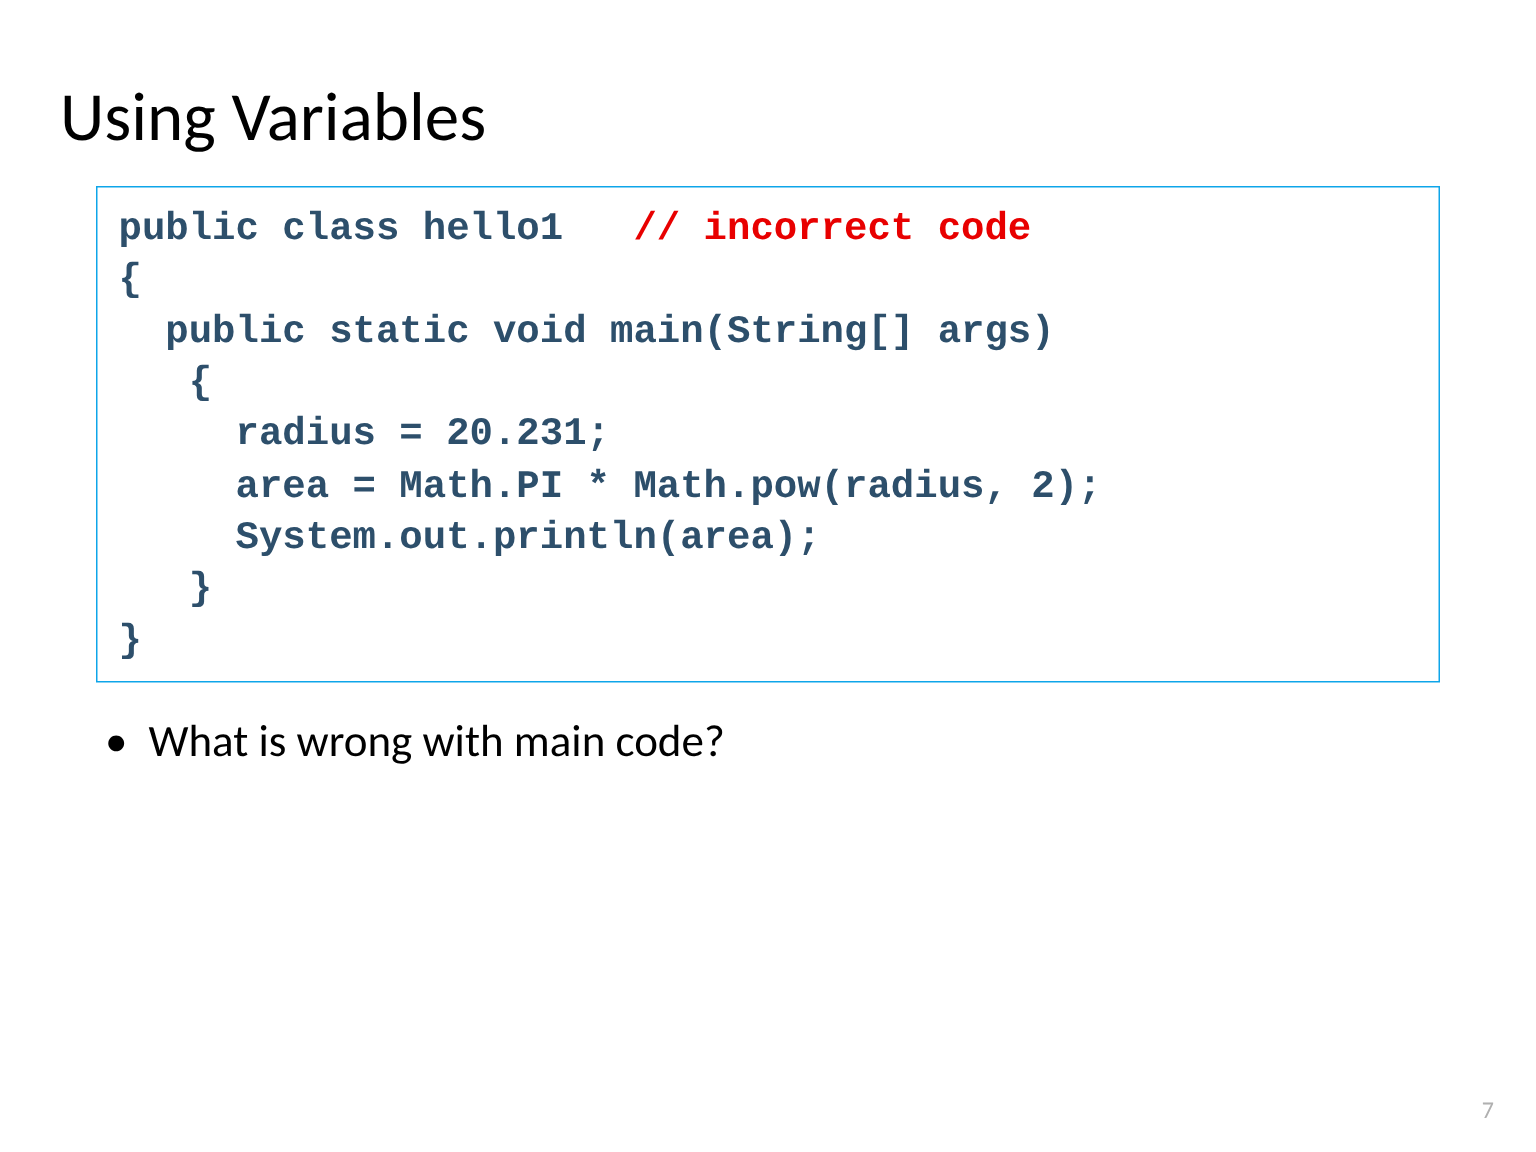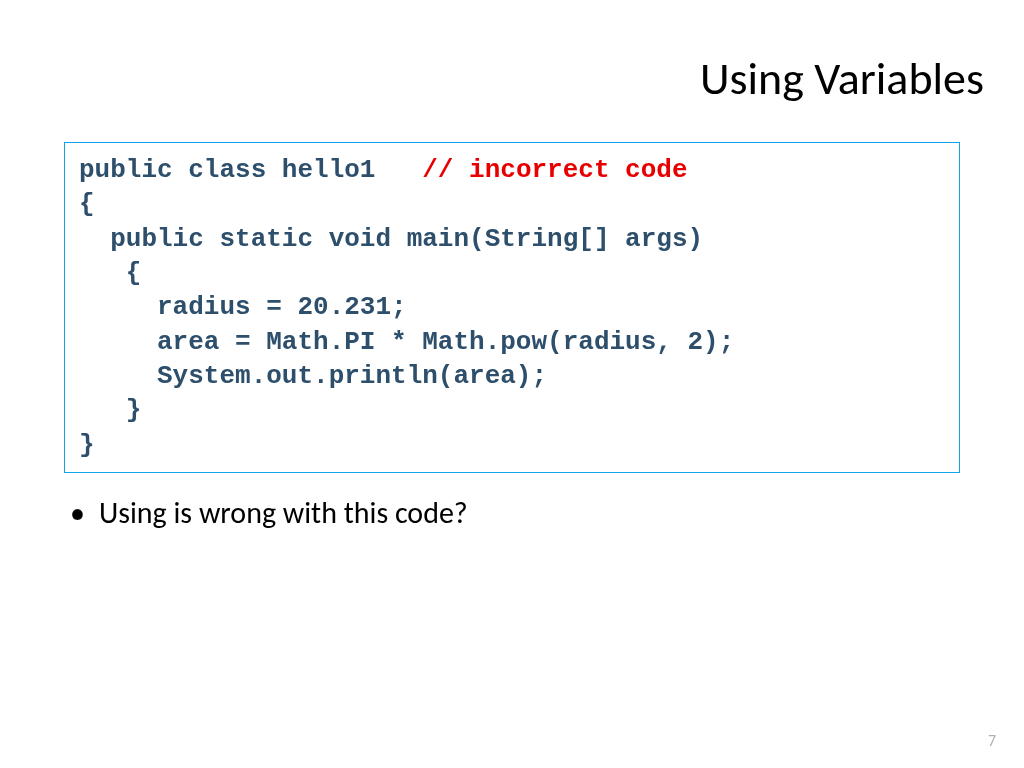--- a/index.html
+++ b/index.html
@@ -14,22 +14,22 @@
     .slide {
       width: 100%;
       height: 100%;
       padding: 50px 40px 30px 40px;
       position: relative;
     }
     .title {
       font-size: 46px;
       font-weight: 400;
       color: #000000;
-      text-align: right;
-      margin-bottom: 36px;
+      text-align: left;
+      margin-bottom: 18px;
     }
     .code-box {
       border: 1px solid #0ea5e9;
       padding: 10px 14px;
       margin: 0 24px 22px 24px;
       font-family: 'Courier New', Courier, monospace;
       font-size: 26px;
       font-weight: bold;
       line-height: 1.32;
       color: #2d4f6b;
@@ -67,17 +67,17 @@
 </head>
 <body>
 
 <div class="slide">
   <h1 class="title">Using Variables</h1>
 
   <div class="code-box"><span class="code-line"><span class="code-text">public class hello1   </span><span class="comment">// incorrect code</span></span><span class="code-line code-text">{</span><span class="code-line code-text">  public static void main(String[] args)</span><span class="code-line code-text">   {</span><span class="code-line code-text">     radius = 20.231;</span><span class="code-line code-text">     area = Math.PI * Math.pow(radius, 2);</span><span class="code-line code-text">     System.out.println(area);</span><span class="code-line code-text">   }</span><span class="code-line code-text">}</span></div>
 
   <div class="bullet-row">
     <span class="bullet-dot">•</span>
-    <span class="bullet-text">Using is wrong with this code?</span>
+    <span class="bullet-text">What is wrong with main code?</span>
   </div>
 
   <div class="page-number">7</div>
 </div>
 
 </body></html>

